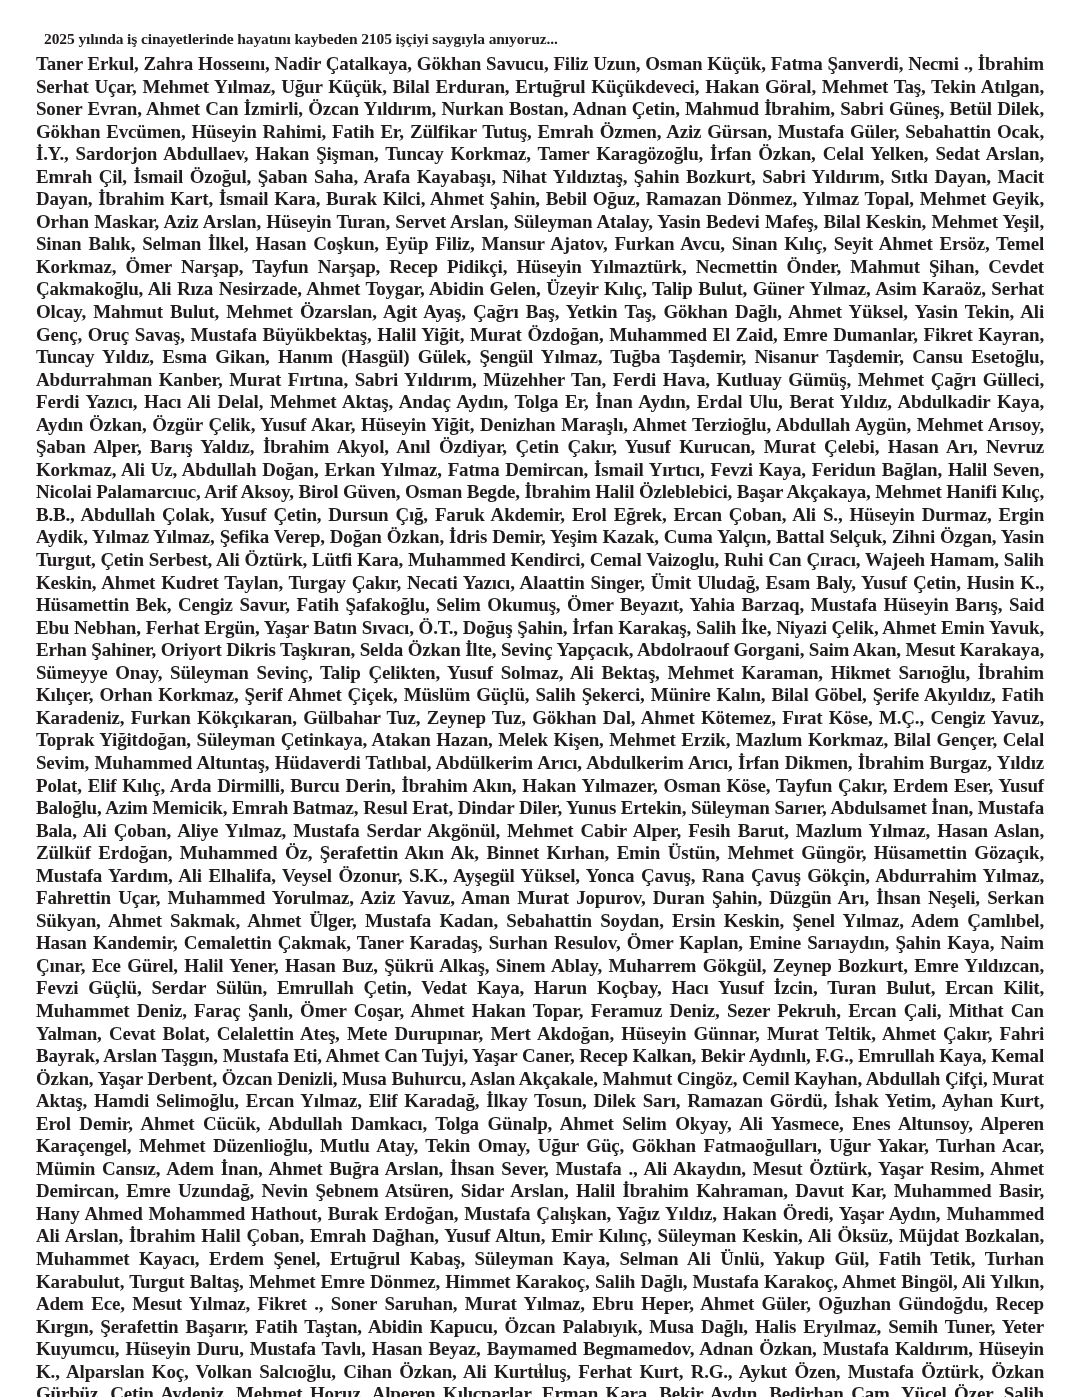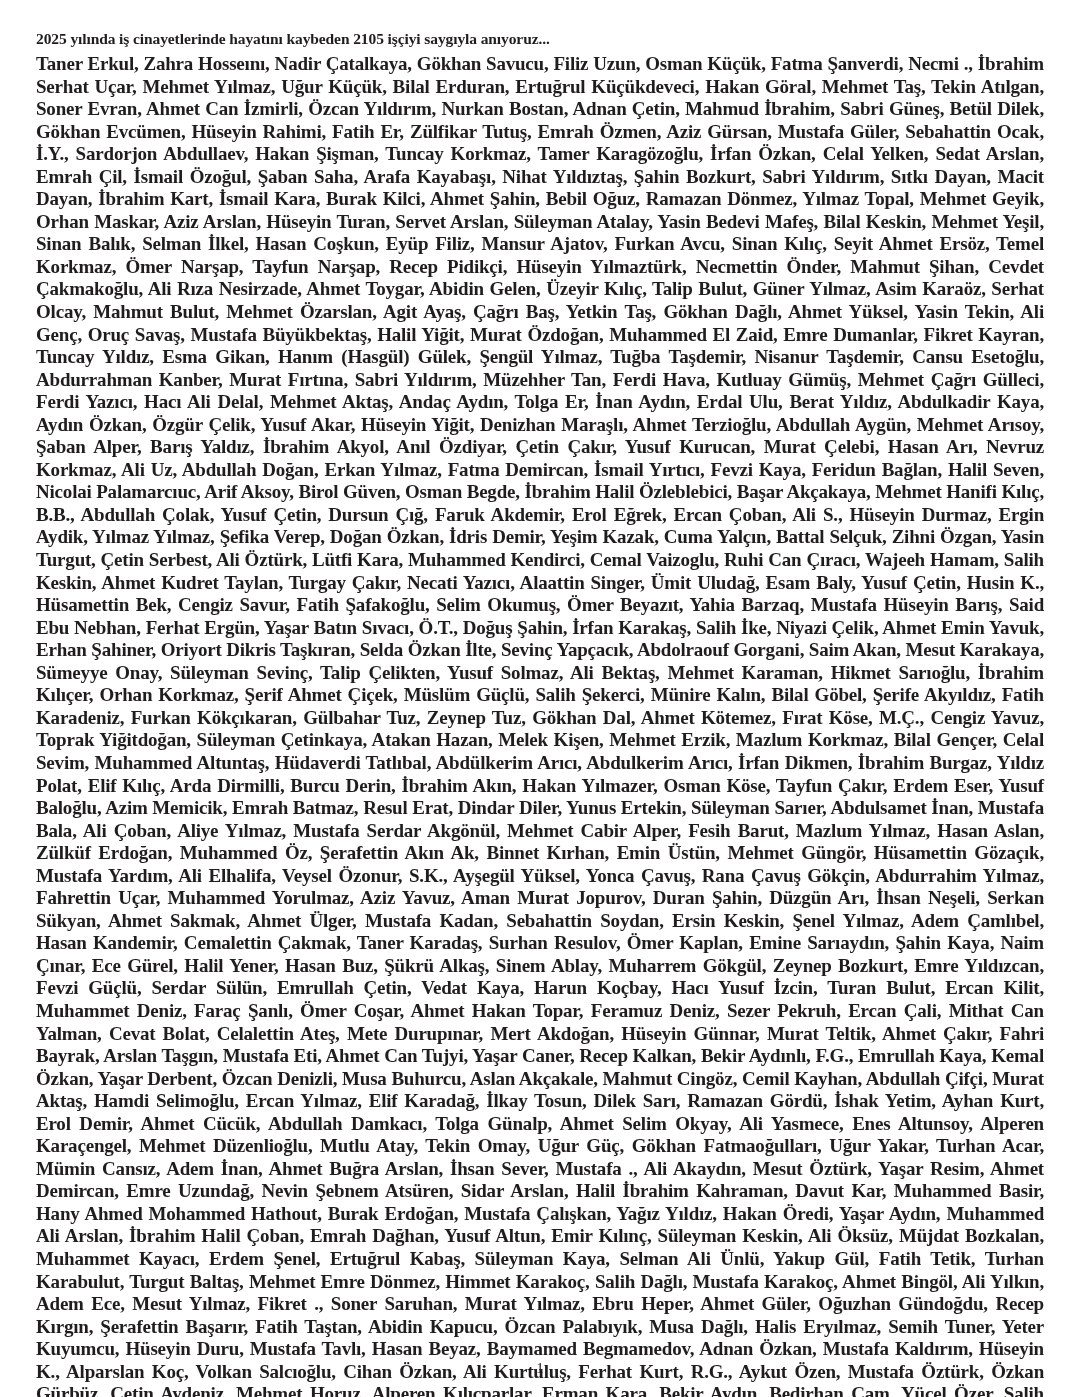--- a/index.html
+++ b/index.html
@@ -15,21 +15,21 @@
     background: #ffffff;
     padding: 28px 36px 0 36px;
     font-family: "Liberation Serif", "DejaVu Serif", serif;
     color: #211d1d;
     overflow: hidden;
   }
   .title {
     font-size: 15.5px;
     font-weight: bold;
     line-height: 22px;
-    margin: 0 0 3px 0;
+    margin: 0 0 3px 8px;
     letter-spacing: -0.1px;
   }
   .names {
     font-size: 19px;
     font-weight: bold;
     line-height: 22.55px;
     text-align: justify;
     margin: 0;
     letter-spacing: -0.2px;
   }

